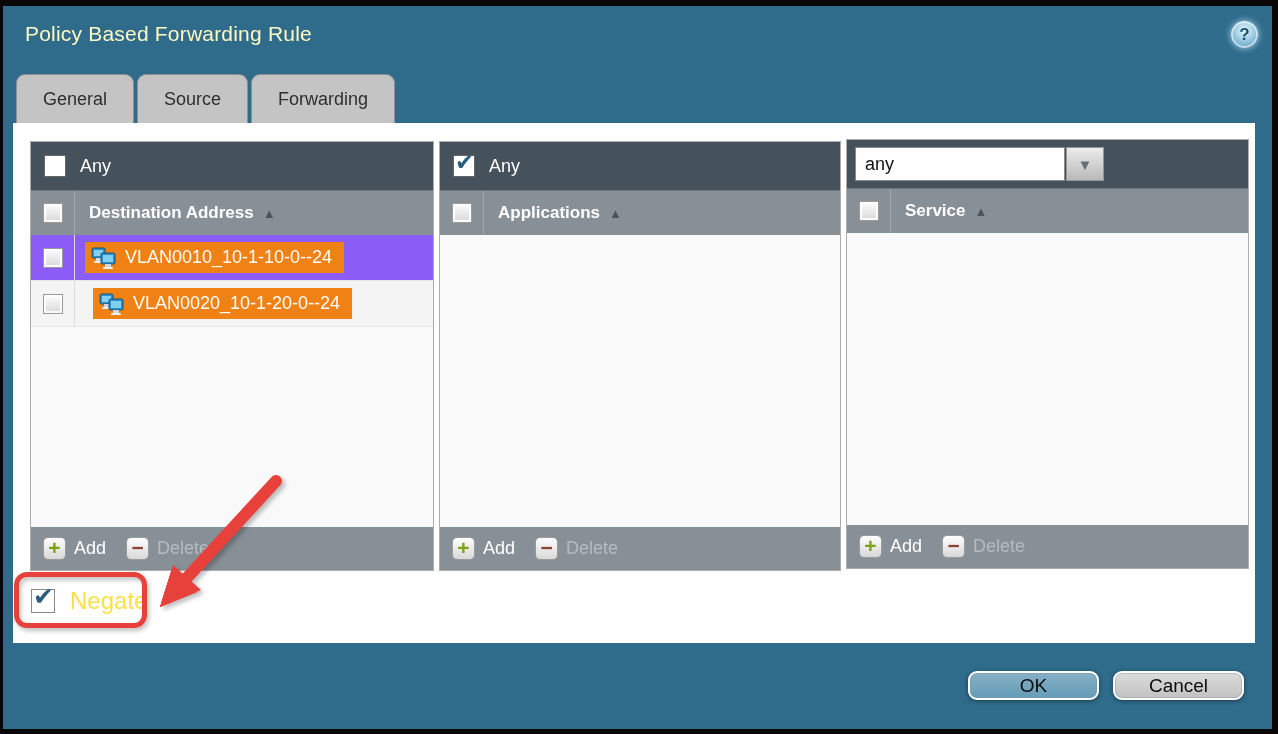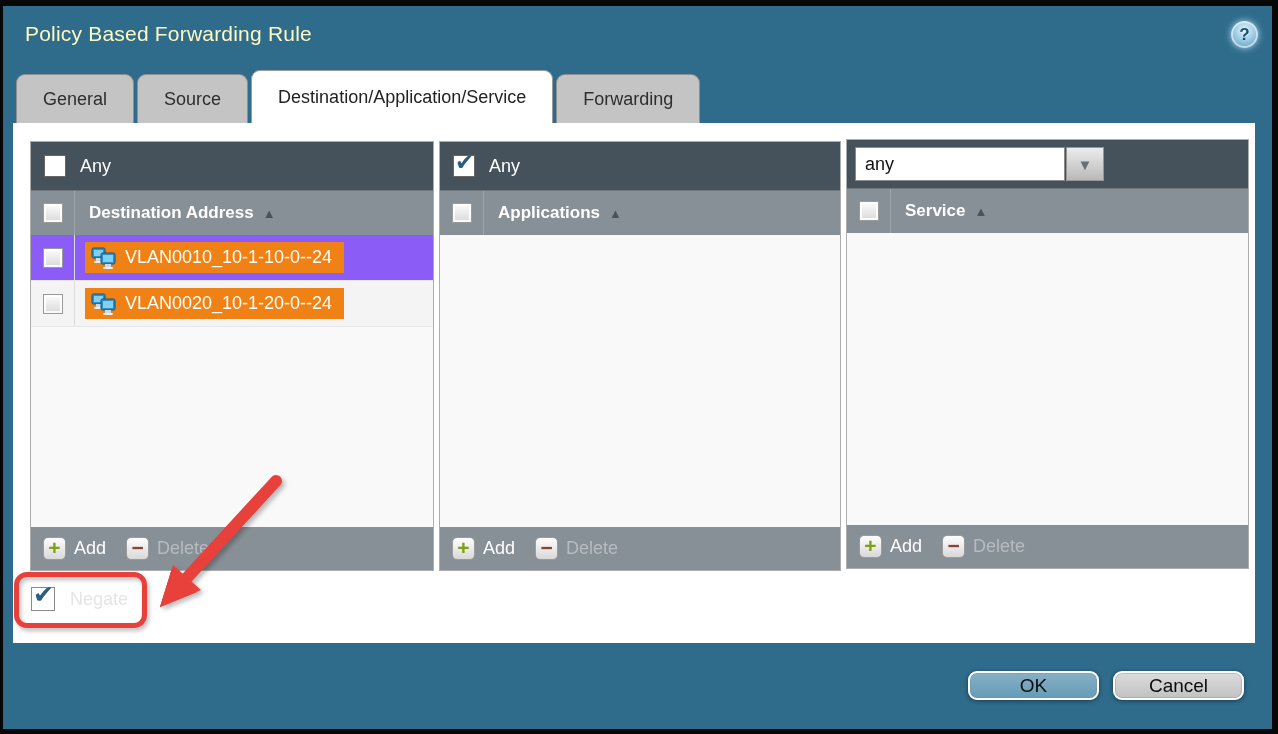--- a/index.html
+++ b/index.html
@@ -27,21 +27,21 @@
   
   .col{position:absolute;display:flex;flex-direction:column;border:1px solid #adadad;box-sizing:border-box;background:#f9f9f9;}
   .col-anybar{height:48px;background:#46525b;display:flex;align-items:center;flex:0 0 auto;padding-left:13px;}
   .col-anybar .any-label{color:#fff;font-size:18px;margin-left:14px;}
   .col-subheader{height:44px;background:#879097;display:flex;align-items:center;flex:0 0 auto;border-top:1px solid #6e777e;}
   .cbcell{width:44px;height:100%;display:flex;align-items:center;justify-content:center;border-right:1px solid #9fa6ac;box-sizing:border-box;}
   .col-subheader .hdr-label{color:#fff;font-size:17px;margin-left:14px;font-weight:bold;}
   .sort-arrow{color:#49535b;font-size:13px;margin-left:9px;}
   .col-list{flex:1 1 auto;background:#f9f9f9;overflow:hidden;}
   .lrow{height:45px;display:flex;align-items:center;border-bottom:1px solid #e6e6e6;background:#8b5cf6;}
-  .lrow.alt{background:#f4f4f4;}
+  .lrow.alt{background:#f4f4f4;gap:8px;}
   .lrow .cbcell{border-right:1px solid #dcdcdc;}
   .chip{margin-left:10px;background:#f08114;color:#fff;font-size:18px;height:31px;display:flex;align-items:center;gap:8px;padding:0 12px 0 6px;}
   .col-footer{height:43px;background:#879097;display:flex;align-items:center;flex:0 0 auto;padding-left:12px;gap:20px;}
   .footer-btn{display:flex;align-items:center;gap:8px;cursor:pointer;}
   .icon-sq{width:23px;height:23px;border-radius:5px;border:1px solid #9b9b9b;box-sizing:border-box;
     background:linear-gradient(#fefefe,#d8d8d8);display:flex;align-items:center;justify-content:center;}
   .plus-glyph{color:#7ea213;font-size:21px;font-weight:bold;line-height:1;margin-top:-2px;}
   .minus-glyph{color:#8c4230;font-size:21px;font-weight:bold;line-height:1;margin-top:-3px;}
   .footer-label{color:#fff;font-size:18px;}
   .footer-label.disabled{color:#b6bbc0;}
@@ -60,21 +60,21 @@
     font-size:18px;color:#111;display:flex;align-items:center;padding-left:9px;}
   .dd-btn{width:38px;height:34px;margin-left:1px;border:1px solid #979797;box-sizing:border-box;
     background:linear-gradient(#ececec,#b9b9b9);display:flex;align-items:center;justify-content:center;cursor:pointer;}
   .dd-btn span{color:#667077;font-size:15px;}
 
   
   .net-icon{width:26px;height:22px;flex:0 0 auto;}
 
   
   .negate-wrap{position:absolute;left:28px;top:581px;display:flex;align-items:center;gap:15px;}
-  .negate-label{font-size:18px;color:#e5e5e5;}
+  .negate-label{font-size:24px;color:#fde047;}
   .negate-highlight{position:absolute;left:11px;top:566px;width:133px;height:56px;border:5px solid #e8413c;border-radius:13px;box-sizing:border-box;filter:drop-shadow(2px 3px 2px rgba(0,0,0,.25));z-index:6;pointer-events:none;}
 
   
   .annotation-arrow{position:absolute;left:130px;top:450px;width:170px;height:170px;z-index:7;pointer-events:none;filter:drop-shadow(3px 3px 2px rgba(0,0,0,.25));}
 
   
   .btm-btn{position:absolute;width:131px;height:29px;border-radius:9px;border:2px solid #fff;box-sizing:border-box;
     display:flex;align-items:center;justify-content:center;font-size:19px;color:#0d0d0d;cursor:pointer;
     box-shadow:0 1px 4px rgba(0,0,0,.45), inset 0 0 0 1px rgba(120,140,150,.35);}
   .btn-ok{left:965px;top:665px;background:linear-gradient(#86b0c6,#649cb7);}
@@ -91,23 +91,20 @@
     <div class="help-btn">
       <span>?</span>
     </div>
 
     <div class="tabs">
       <div class="tab">
           <span>General</span>
         </div>
       <div class="tab">
           <span>Source</span>
-        </div>
-      <div class="tab active">
-          <span>Destination/Application/Service</span>
         </div>
       <div class="tab">
           <span>Forwarding</span>
         </div>
     </div>
 
     <div class="panel"></div>
 
     <div class="col" style="left:27px;top:135px;width:404px;height:430px;">
       <div class="col-anybar">

